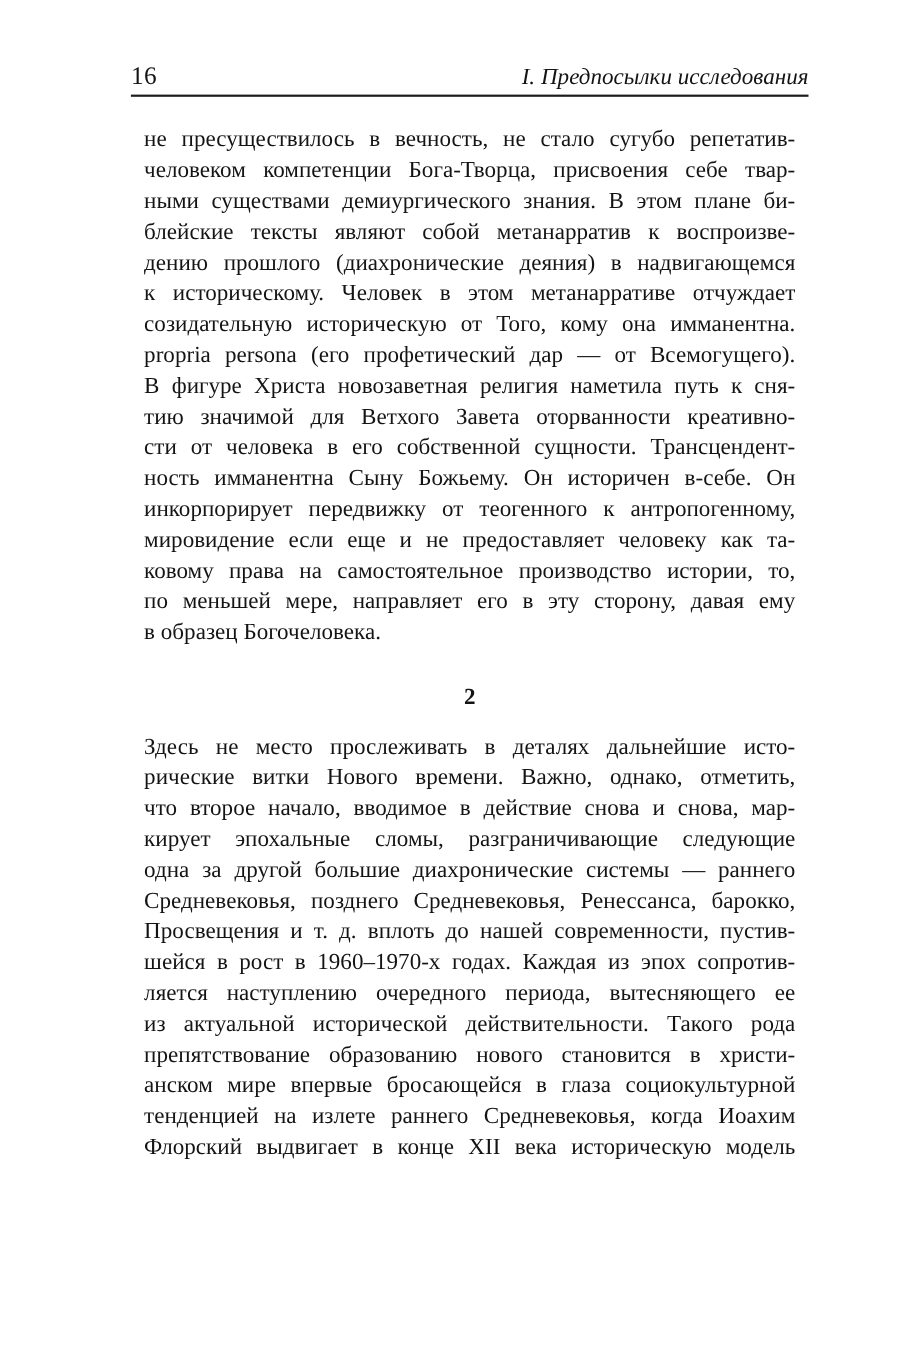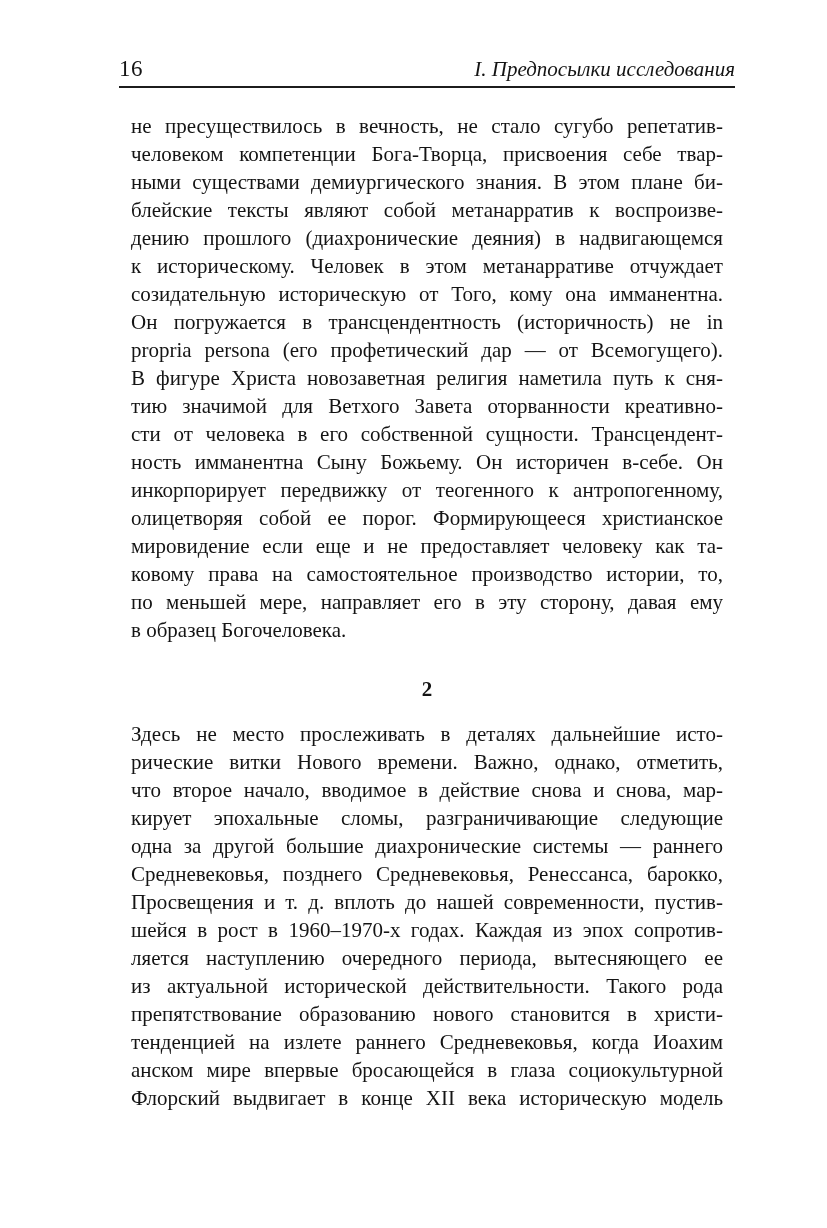--- a/index.html
+++ b/index.html
@@ -95,45 +95,43 @@
   <main class="text-block" id="content-blocks">
 
   <div class="paragraph">
         <div class="line">не пресуществилось в вечность, не стало сугубо репетатив-</div>
         <div class="line">человеком компетенции Бога-Творца, присвоения себе твар-</div>
         <div class="line">ными существами демиургического знания. В этом плане би-</div>
         <div class="line">блейские тексты являют собой метанарратив к воспроизве-</div>
         <div class="line">дению прошлого (диахронические деяния) в надвигающемся</div>
         <div class="line">к историческому. Человек в этом метанарративе отчуждает</div>
         <div class="line">созидательную историческую от Того, кому она имманентна.</div>
-        <div class="line">Он погружается в трансцендентность (историчность) не in</div>
         <div class="line">propria persona (его профетический дар — от Всемогущего).</div>
         <div class="line">В фигуре Христа новозаветная религия наметила путь к сня-</div>
         <div class="line">тию значимой для Ветхого Завета оторванности креативно-</div>
         <div class="line">сти от человека в его собственной сущности. Трансцендент-</div>
         <div class="line">ность имманентна Сыну Божьему. Он историчен в-себе. Он</div>
         <div class="line">инкорпорирует передвижку от теогенного к антропогенному,</div>
-        <div class="line">олицетворяя собой ее порог. Формирующееся христианское</div>
         <div class="line">мировидение если еще и не предоставляет человеку как та-</div>
         <div class="line">ковому права на самостоятельное производство истории, то,</div>
         <div class="line">по меньшей мере, направляет его в эту сторону, давая ему</div>
         <div class="line last">в образец Богочеловека.</div>
       </div>
       <div class="section-number">2</div>
       <div class="paragraph">
         <div class="line">Здесь не место прослеживать в деталях дальнейшие исто-</div>
         <div class="line">рические витки Нового времени. Важно, однако, отметить,</div>
         <div class="line">что второе начало, вводимое в действие снова и снова, мар-</div>
         <div class="line">кирует эпохальные сломы, разграничивающие следующие</div>
         <div class="line">одна за другой большие диахронические системы — раннего</div>
         <div class="line">Средневековья, позднего Средневековья, Ренессанса, барокко,</div>
         <div class="line">Просвещения и т. д. вплоть до нашей современности, пустив-</div>
         <div class="line">шейся в рост в 1960–1970-х годах. Каждая из эпох сопротив-</div>
         <div class="line">ляется наступлению очередного периода, вытесняющего ее</div>
         <div class="line">из актуальной исторической действительности. Такого рода</div>
         <div class="line">препятствование образованию нового становится в христи-</div>
+        <div class="line">анском мире впервые бросающейся в глаза социокультурной</div>
         <div class="line">тенденцией на излете раннего Средневековья, когда Иоахим</div>
-        <div class="line">анском мире впервые бросающейся в глаза социокультурной</div>
         <div class="line">Флорский выдвигает в конце XII века историческую модель</div>
       </div>
     </main>
 
 </div>
 
 </body></html>

